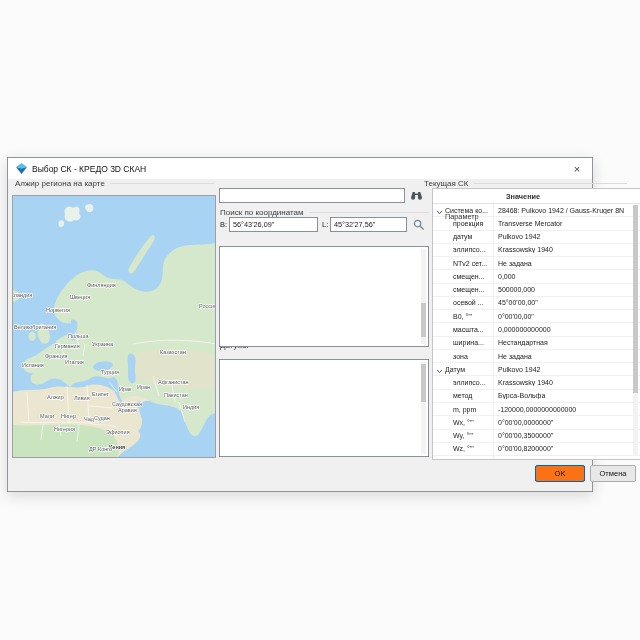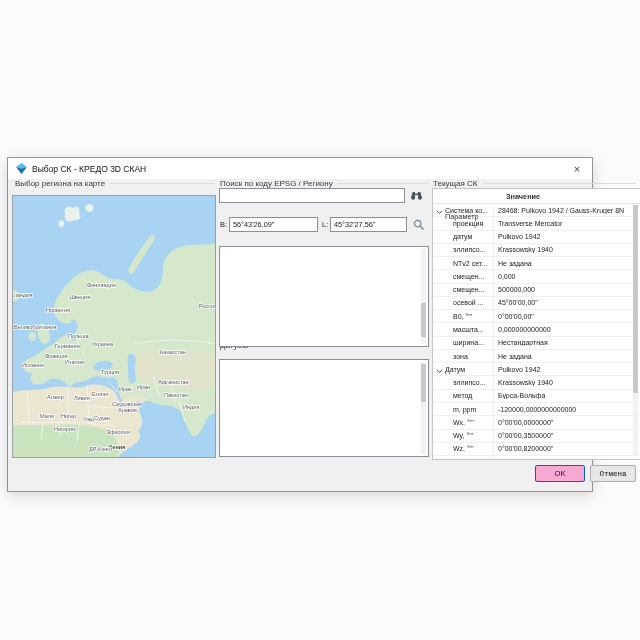--- a/index.html
+++ b/index.html
@@ -32,47 +32,47 @@
   .tr{display:flex;height:12.28px;border-bottom:1px solid #f0f0f0;align-items:center;}
   .td-p{width:61px;display:flex;align-items:center;box-sizing:border-box;border-right:1px solid #f0f0f0;height:100%;overflow:hidden;}
   .td-p .chev{display:none;margin-left:3px;margin-right:2px;flex:none;}
   .tr.exp .td-p .chev{display:inline-block;}
   .tr.ind1 .td-p{padding-left:20px;}
   .tr.ind0 .td-p{padding-left:0px;}
   .pname{font-size:7px;color:#222;white-space:nowrap;}
   .td-v{flex:1;font-size:7px;color:#222;padding-left:4px;white-space:nowrap;overflow:hidden;}
   .btn{position:absolute;height:17px;background:#e7e7e7;border:1px solid #acacac;box-sizing:border-box;
        font-size:7.5px;color:#111;display:flex;align-items:center;justify-content:center;border-radius:2px;}
-  .btn.default{border-color:var(--accent,#0065b8);background:#f9a8d4;}
+  .btn.default{border-color:var(--accent,#0065b8);background:#f97316;}
   svg text{font-family:"Liberation Sans",sans-serif;}
 </style>
 </head>
 <body>
 
 <div class="dialog">
 
   <div class="titlebar">
     <svg width="11" height="11" viewBox="0 0 11 11">
       <polygon points="5.5,0 11,4 5.5,5.5 0,4" fill="#58bde8"></polygon>
       <polygon points="0,4 5.5,5.5 11,4 5.5,11" fill="#1d6fae"></polygon>
     </svg>
     <span class="ttl">Выбор СК - КРЕДО 3D СКАН</span>
     <div class="closebtn">×</div>
   </div>
 
   <div class="grp" style="left:7px;top:20px;width:199px;">
-    <span>Выбор региона на карте</span>
-    </div>
-  <div class="grp" style="left:212px;top:20px;width:209px;">
-    <span>Поиск по коду EPSG / Региону</span>
+    <span>Алжир региона на карте</span>
+    </div>
+  <div class="grp" style="left:212px;top:49px;width:209px;">
+    <span>Поиск по координатам</span>
     </div>
   <div class="grp" style="left:212px;top:182px;width:209px;text-align:right;">
     <span>Датумы</span>
     </div>
-  <div class="grp" style="left:425px;top:20px;width:203px;">
+  <div class="grp" style="left:416px;top:20px;width:203px;">
     <span>Текущая СК</span>
     </div>
 
   <div class="mapframe">
     <svg id="mapsvg" width="202" height="261" viewBox="0 0 202 261">
       <rect x="0" y="0" width="202" height="261" style="fill:var(--water,#a9d3f3)"></rect>
 
       <path style="fill:var(--land,#d5e8cb)" d="M210 46 C180 52 168 44 154 60 C146 70 154 82 144 92 C134 100 122 94 114 87 C106 80 98 86 90 79 C82 70 66 74 54 88 C42 102 36 116 46 124 C54 131 62 124 64 132 C58 140 48 138 42 147 C32 152 24 160 14 163 C6 170 12 178 20 177 C12 186 24 193 34 185 C44 179 50 185 57 191 C63 183 70 188 78 182 C86 177 92 185 101 181 C108 186 103 196 109 205 C105 214 107 226 115 235 C124 242 133 229 127 218 C124 210 129 203 137 205 C147 211 158 207 168 215 C173 227 177 245 185 239 C191 231 193 221 199 218 L210 216 Z"></path>
 
       <path fill="#e6e2cb" opacity="0.75" d="M120 160 C140 150 170 152 200 158 L208 160 L208 190 C180 196 150 192 128 184 C120 178 114 168 120 160 Z"></path>
@@ -361,15 +361,15 @@
           </div>
           <div class="td-v">23,9200</div>
         </div>
       </div>
     <div class="sb" style="right:2px;top:16px;bottom:3px;">
       <div class="thumb" style="top:0;height:188px;"></div>
     </div>
   </div>
 
   <div class="btn default" style="left:527px;top:307px;width:50px;">OK</div>
-  <div class="btn" style="left:582px;top:307px;width:46px;font-family:Liberation Mono, monospace;">Отмена</div>
+  <div class="btn" style="left:582px;top:307px;width:46px;">Отмена</div>
 
 </div>
 
 </body></html>

